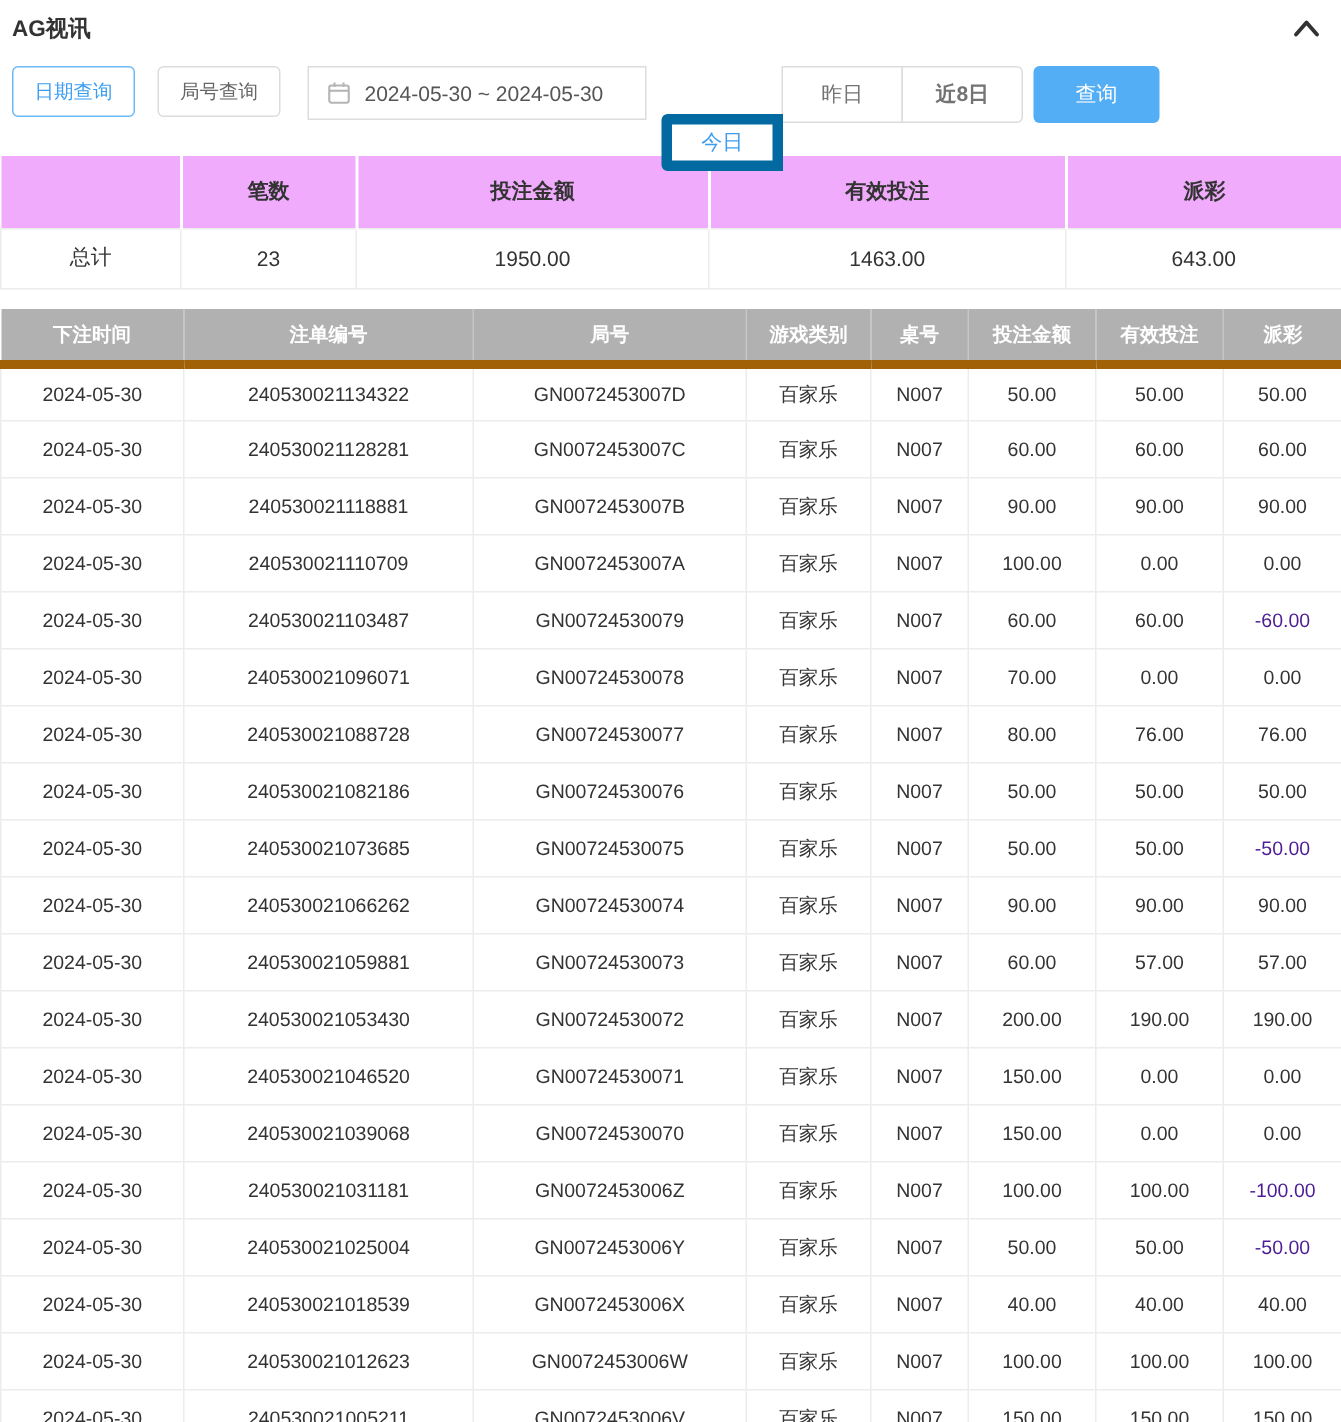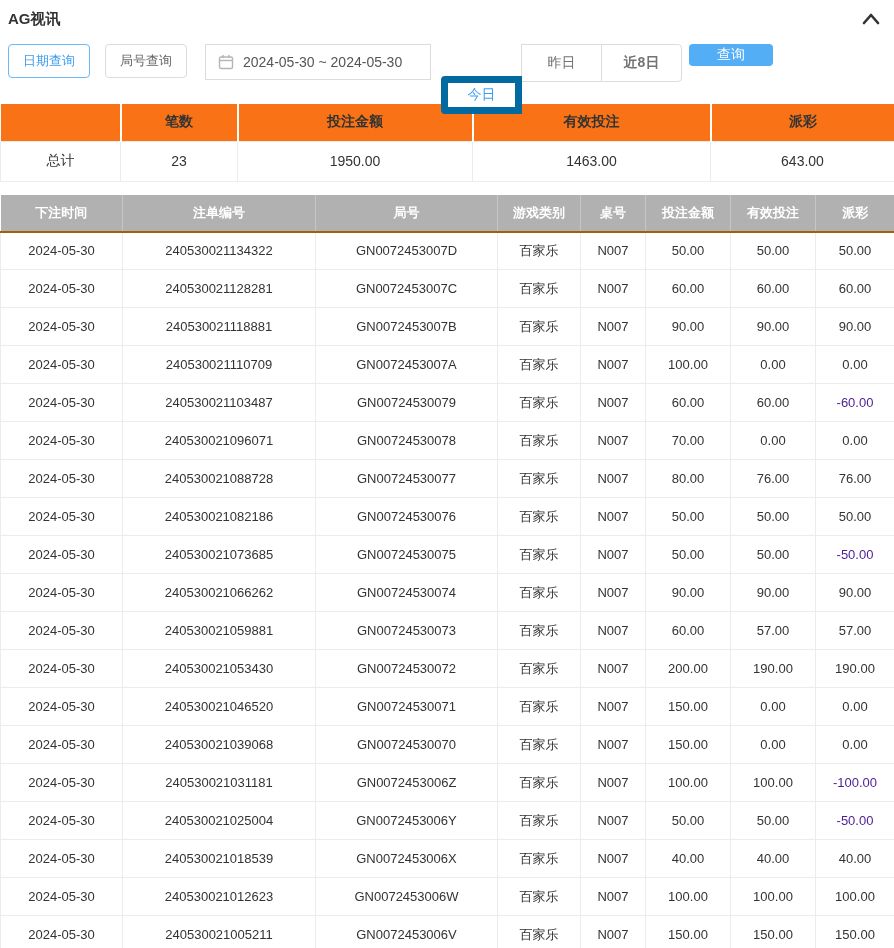--- a/index.html
+++ b/index.html
@@ -34,42 +34,42 @@
   .quick-group { display:flex; margin-left:10px; }
   .quick-btn {
     width:81px; height:38px; font-size:14px;
     border:1px solid #dcdcdc; background:#fff; color:#737373;
     margin-left:-1px; cursor:pointer; display:flex; align-items:center; justify-content:center;
   }
   .quick-btn:first-child { border-radius:4px 0 0 4px; margin-left:0; }
   .quick-btn:last-child { border-radius:0 4px 4px 0;font-weight:bold; }
   .quick-btn.active { border:7px solid #0369a1; color:#3d9ef0; position:relative; z-index:1;margin-top:32px; }
   .search-btn {
-    margin-left:7px; width:84px; height:22px;
+    margin-left:7px; width:84px; height:38px;
     background:#54aef5; color:#fff; font-size:14px;
     border:none; border-radius:4px; cursor:pointer;
   }
 
   
   .summary { width:894px; border-collapse:collapse; margin-top:22px; font-size:14px; table-layout:fixed; }
   .summary th {
-    background:#f97316; font-weight:bold; color:#333;
-    height:37px; text-align:center; border-right:2px solid #fff;
+    background:#f0abfc; font-weight:bold; color:#333;
+    height:48px; text-align:center; border-right:2px solid #fff;
   }
   .summary th:last-child { border-right:none; }
   .summary td {
     background:#fff; height:40px; text-align:center;
     border:1px solid #ececec; color:#333;
   }
 
   
   .bet-table { width:894px; border-collapse:collapse; margin-top:13px; font-size:13px; table-layout:fixed; }
   .bet-table th {
     background:#b1b1b1; color:#fff; font-weight:bold;
-    height:37px; text-align:center; border-right:1px solid #c6c6c6; border-bottom:2px solid #a16207;
+    height:37px; text-align:center; border-right:1px solid #c6c6c6; border-bottom:6px solid #a16207;
   }
   .bet-table th:last-child { border-right:none; }
   .bet-table td {
     height:38px; text-align:center; color:#333;
     border:1px solid #ececec; background:#fff;
     white-space:nowrap; overflow:hidden;
   }
   .bet-table td.neg { color:#4c1d95; }
 
   svg { display:block; }

